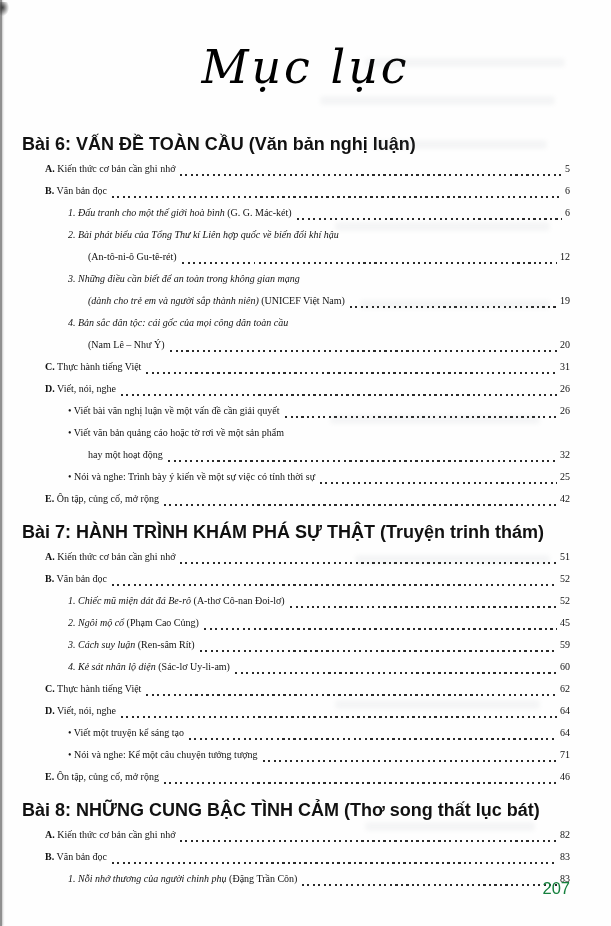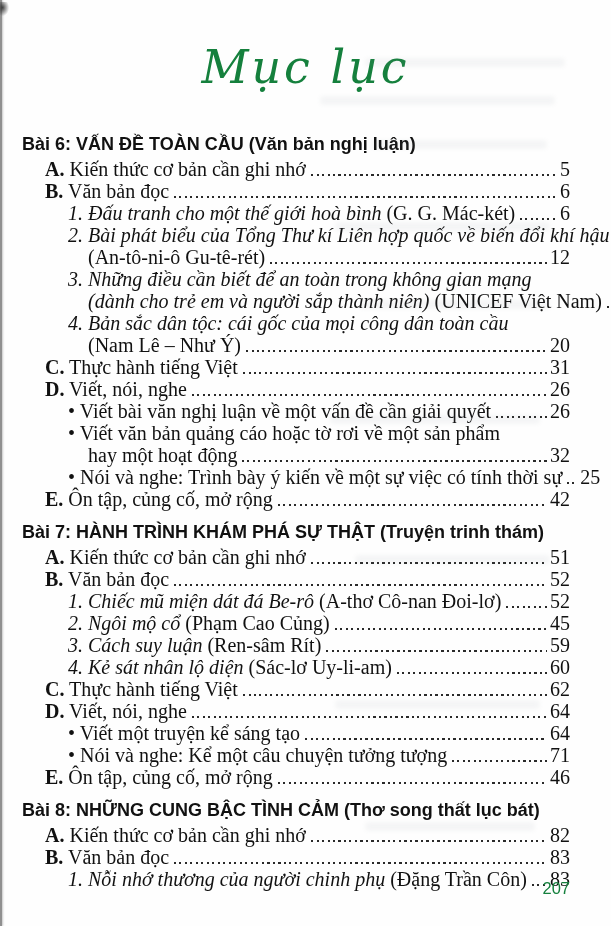--- a/index.html
+++ b/index.html
@@ -26,37 +26,37 @@
     background: #7d8894; opacity: .07; filter: blur(2px);
     pointer-events: none;
   }
   
   .title-wrap { text-align: center; padding-top: 40px; height: 72px; }
   .script-title {
     font-family: "DejaVu Serif", serif;
     font-style: italic;
     font-size: 46px;
     letter-spacing: 3px;
-    color: #15803d;
+    color: #000000;
   }
   
   .toc { padding: 10px 41px 0 22px; }
   .toc-heading {
     font-family: "Liberation Sans", sans-serif;
     font-weight: bold;
     font-size: 18px;
     line-height: 22px;
     margin-top: 11px;
     margin-bottom: 3px;
     white-space: nowrap;
   }
   .toc-row {
     display: flex;
     align-items: flex-end;
-    font-size: 20px;
+    font-size: 10px;
     line-height: 22px;
     white-space: nowrap;
   }
   .ind-1 { padding-left: 23px; }
   .ind-2 { padding-left: 46px; }
   .ind-3 { padding-left: 66px; font-family: Liberation Serif, serif; }
   .st-b { font-weight: bold; }
   .st-i { font-style: italic; }
   .st-r { font-style: normal; }
   .entry-text { flex: 0 0 auto; }

